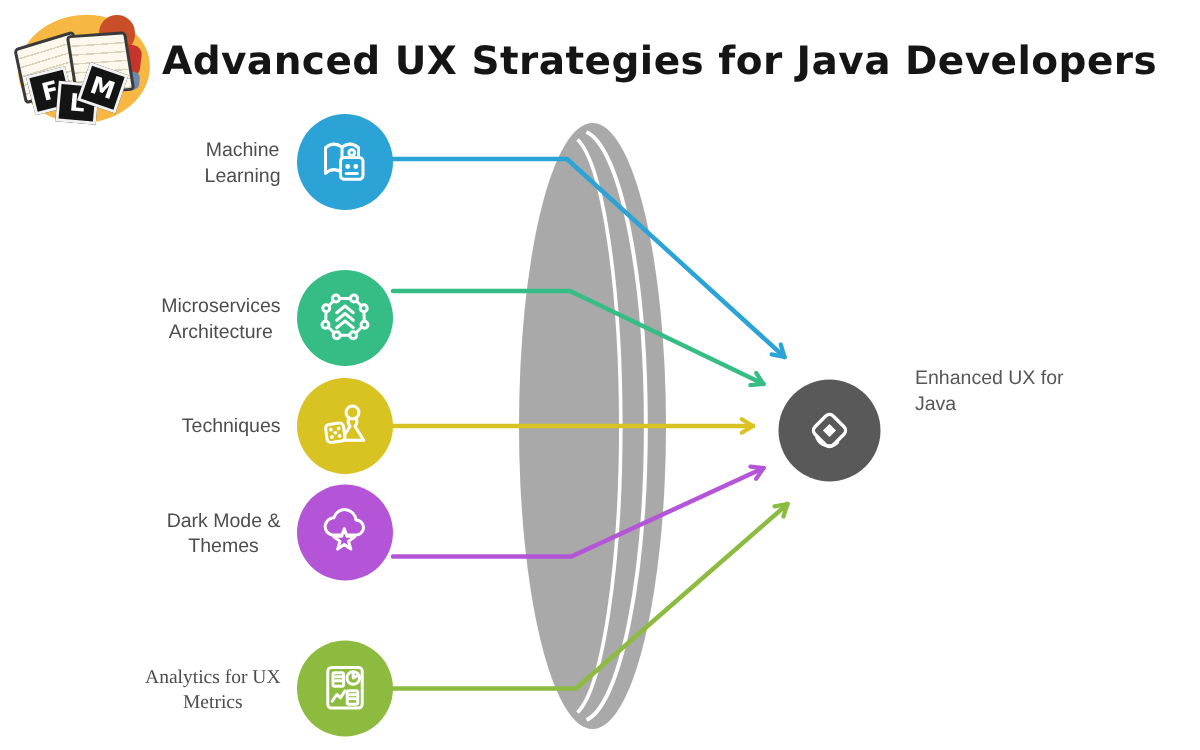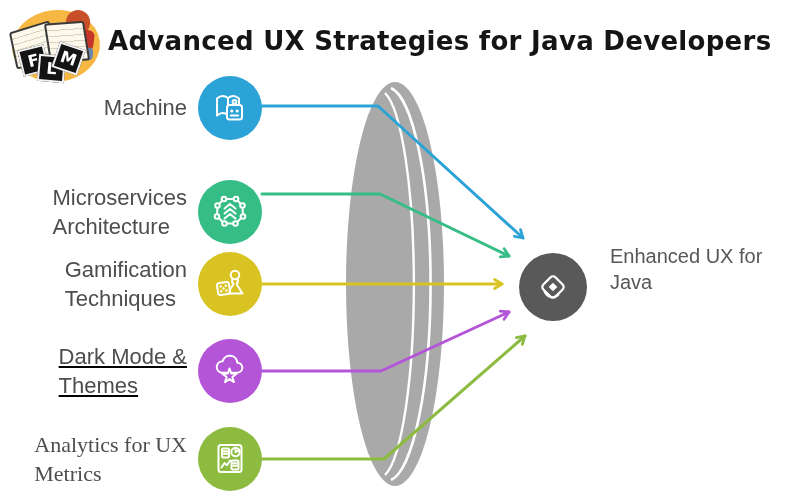--- a/index.html
+++ b/index.html
@@ -26,30 +26,30 @@
   .block{
     position:absolute;width:27px;height:27px;background:#141414;border:2px solid #f2f2f2;
     color:#fff;display:flex;align-items:center;justify-content:center;
     font-family:"DejaVu Sans", sans-serif;font-weight:700;font-size:16px;box-sizing:border-box;
   }
   .block-f{left:18px;top:45px;transform:rotate(-14deg);}
   .block-l{left:36px;top:53px;transform:rotate(5deg);}
   .block-m{left:53px;top:43px;transform:rotate(19deg);}
   
   .item{position:absolute;left:8px;width:254px;height:72px;display:flex;align-items:center;justify-content:flex-end;gap:11px;}
-  .item-label{text-align:left;font-size:22px;color:#4d4d4d;line-height:1.32;}
+  .item-label{text-align:center;font-size:13px;color:#4d4d4d;line-height:1.32;}
   .item-label span{display:block;}
   .badge{width:64px;height:64px;border-radius:50%;flex:0 0 auto;display:flex;align-items:center;justify-content:center;}
   .badge svg{display:block;}
-  .i1{top:72px;} .i2{top:176px;} .i3{top:248px;} .i4{top:335px;text-decoration:underline;} .i5{top:423px;font-family:Liberation Serif, serif;}
+  .i1{top:72px;} .i2{top:176px;} .i3{top:248px;} .i4{top:319px;} .i5{top:423px;font-family:Liberation Serif, serif;}
   
   .diagram{position:absolute;left:0;top:0;width:800px;height:500px;}
   
   .outcome-badge{position:absolute;left:519px;top:253px;width:68px;height:68px;border-radius:50%;display:flex;align-items:center;justify-content:center;}
-  .outcome-label{position:absolute;left:610px;top:243px;width:180px;font-size:20px;color:#575757;line-height:1.32;}
+  .outcome-label{position:absolute;left:610px;top:243px;width:180px;font-size:13px;color:#575757;line-height:1.32;}
   .outcome-label span{display:block;}
 </style>
 </head>
 <body>
 
 <div class="canvas">
 
   <div class="logo">
     <div class="logo-blob"></div>
     <div class="kid-head"></div>
@@ -94,20 +94,21 @@
       <polyline points="262,194 380,194 509,256" marker-end="url(#ah1)" style="stroke: rgb(53, 189, 133);"></polyline>
       <polyline points="262,284 502,284" marker-end="url(#ah2)" style="stroke: rgb(216, 195, 34);"></polyline>
       <polyline points="262,371 381,371 509,312" marker-end="url(#ah3)" style="stroke: rgb(180, 85, 216);"></polyline>
       <polyline points="260,459 384,459 525,336" marker-end="url(#ah4)" style="stroke: rgb(140, 187, 64);"></polyline>
     </g>
   </svg>
 
   <div class="item i1">
     <div class="item-label">
       <span>Machine</span>
+      <span>Learning</span>
     </div>
     <div class="badge" style="background-color: rgb(43, 163, 214);">
       <svg width="40" height="40" viewBox="0 0 40 40">
         <g stroke="#fff" stroke-width="2" fill="none" stroke-linecap="round" stroke-linejoin="round">
           <path d="M7,10.5 C10.5,7.5 14.5,7.5 18,10 L18,27 C14.5,24.5 10.5,24.5 7,27.5 Z"></path>
           <path d="M18,10 C21.5,7.5 25.5,7.5 29,10.5 L29,16.5"></path>
           <circle cx="24.5" cy="13.8" r="1.9"></circle>
           <line x1="24.5" y1="15.7" x2="24.5" y2="17"></line>
           <rect x="17" y="17" width="15" height="14.5" rx="2.5" style="fill: rgb(43, 163, 214);"></rect>
           <circle cx="21.8" cy="23" r="1.6" fill="#fff" stroke="none"></circle>
@@ -140,21 +141,20 @@
           <path d="M14.5,16.5 L20,12 L25.5,16.5"></path>
           <path d="M14.5,21.5 L20,17 L25.5,21.5"></path>
           <path d="M14.5,26.5 L20,22 L25.5,26.5"></path>
         </g>
       </svg>
     </div>
   </div>
 
   <div class="item i3">
     <div class="item-label">
-      <span>Gamification</span>
       <span>Techniques</span>
     </div>
     <div class="badge" style="background-color: rgb(216, 195, 34);">
       <svg width="40" height="40" viewBox="0 0 40 40">
         <g stroke="#fff" stroke-width="2" fill="none" stroke-linecap="round" stroke-linejoin="round">
           <circle cx="25" cy="11" r="4.3"></circle>
           <path d="M22.7,14.6 C21.6,16.8 22,18.6 23.4,20.2 L17.5,29.5 L32.5,29.5 L26.6,20.2 C28,18.6 28.4,16.8 27.3,14.6"></path>
           <g transform="rotate(-8 13.5 24.5)">
             <rect x="7.5" y="18.5" width="12" height="12" rx="2.5" style="fill: rgb(216, 195, 34);"></rect>
             <g fill="#fff" stroke="none">

